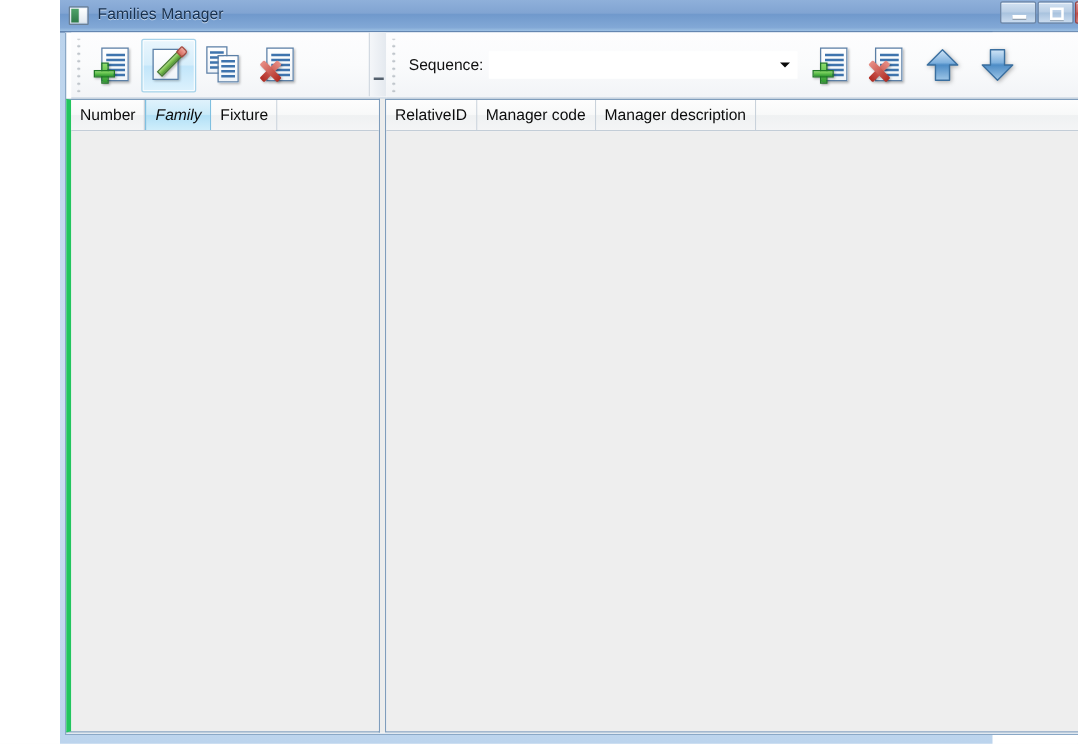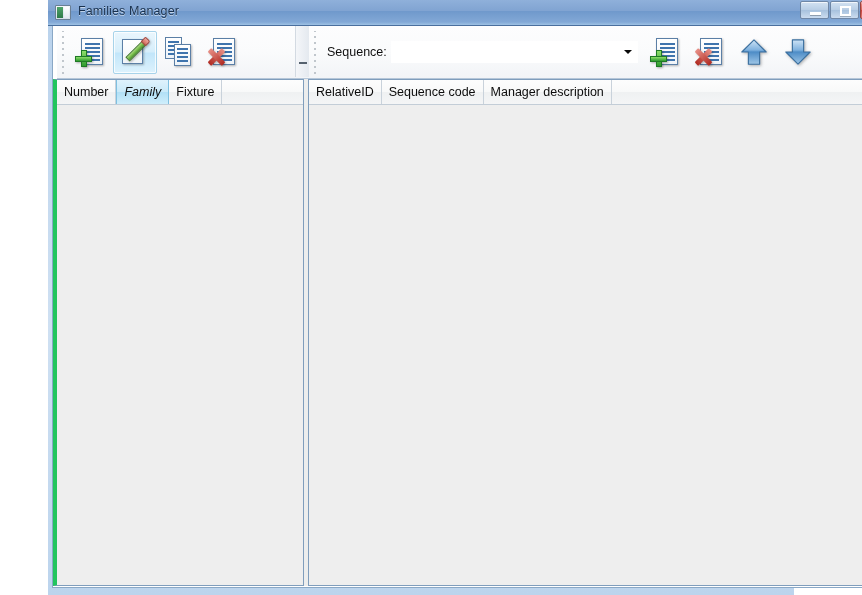--- a/index.html
+++ b/index.html
@@ -665,21 +665,21 @@
           <div class="hcell filler"></div>
         </div>
         <div class="grid-body"></div>
       </div>
 
       <div class="splitter"></div>
 
       <div class="panel right">
         <div class="grid-header">
           <div class="hcell">RelativeID</div>
-          <div class="hcell">Sequence code</div>
+          <div class="hcell">Manager code</div>
           <div class="hcell">Manager description</div>
           <div class="hcell filler"></div>
         </div>
         <div class="grid-body"></div>
       </div>
 
     </div>
 
   </div>
 </div>

